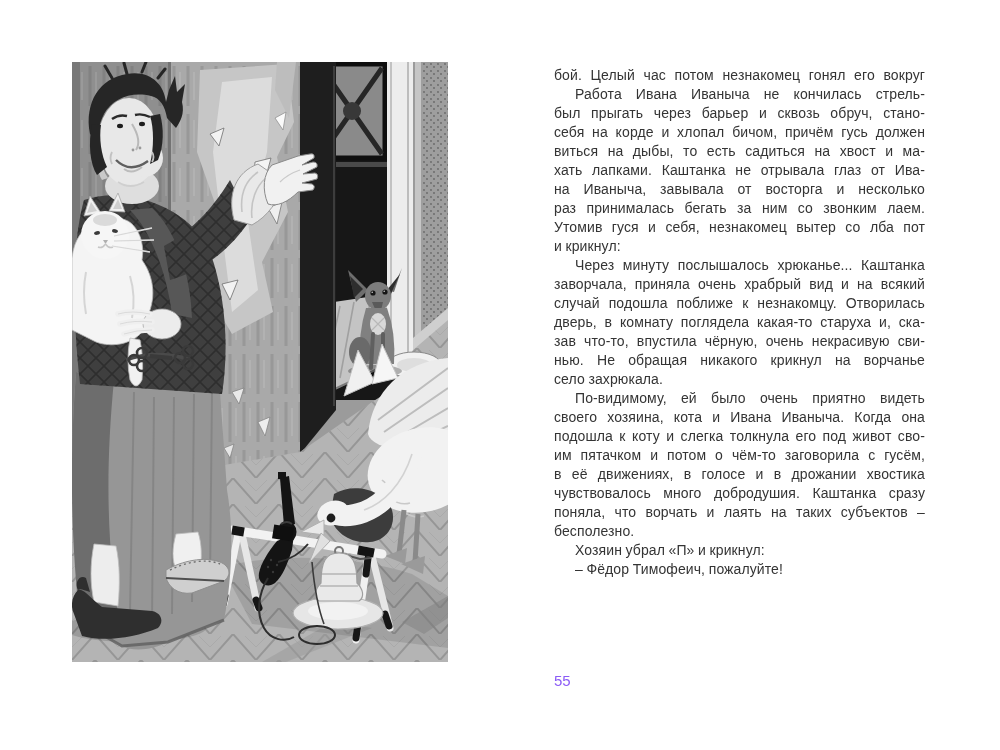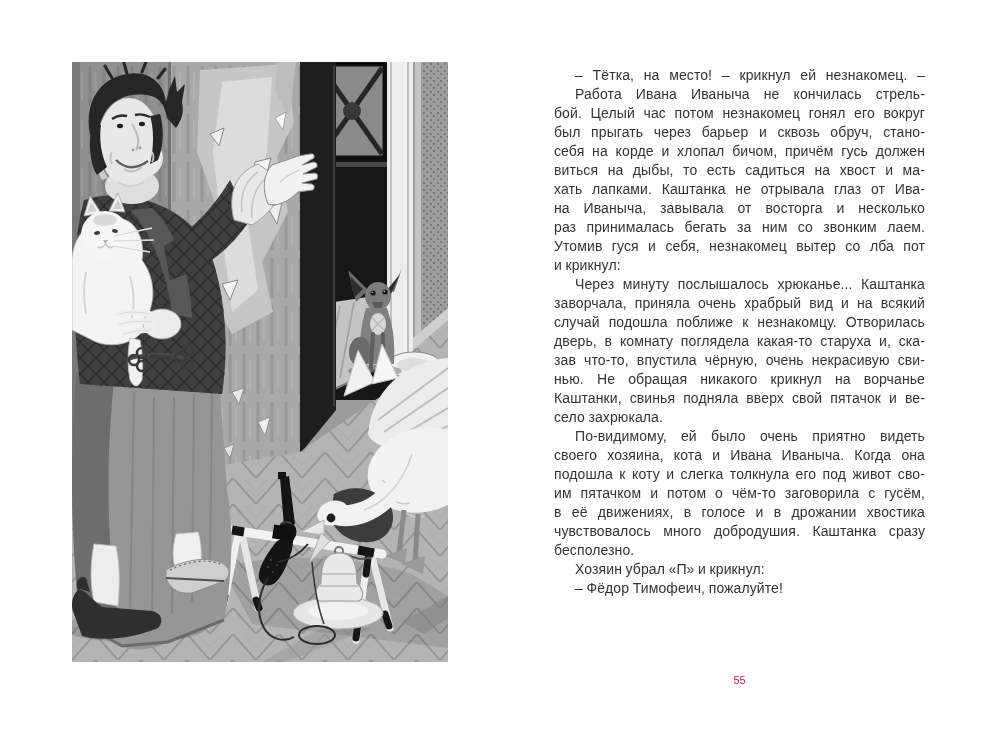--- a/index.html
+++ b/index.html
@@ -15,21 +15,21 @@
     position:absolute; left:554px; top:66px; width:371px;
   }
   .line {
     height:19px; line-height:19px; font-size:14px; color:#343434;
     overflow:hidden; text-align:justify; word-spacing:-0.4px; letter-spacing:0.1px;
   }
   .line.j::after { content:""; display:inline-block; width:100%; height:0; }
   .line.first { padding-left:21px; }
   .pageno {
     position:absolute; left:554px; top:671px; width:371px; height:19px;
-    line-height:19px; text-align:center; font-size:11px; color:#be185d;
+    line-height:19px; text-align:left; font-size:15px; color:#8b5cf6;
   }
 </style>
 </head>
 <body>
 
 <figure class="illustration" style="margin:0;" aria-label="Black-and-white watercolor illustration: a smiling man in a patterned quilted robe and slippers holds a white cat in one arm and gestures with his open hand toward an open dark door; a small big-eared dog sits in the doorway beside a white plate; a white goose with raised wings pulls a cord attached to a black revolver mounted on a white trestle bar with a bell below, all on a herringbone parquet floor with peeling wallpaper on the wall">
 <svg viewBox="0 0 376 600" xmlns="http://www.w3.org/2000/svg">
   <defs>
     <pattern id="sp" width="7" height="7" patternUnits="userSpaceOnUse">
       <circle cx="2" cy="2" r="0.9" fill="#5e5e5e" opacity="0.85"></circle>
@@ -284,43 +284,42 @@
       <path d="M104,472 C100,486 100,498 104,508 L128,510 C130,496 130,482 126,470 Z" fill="#f0f0f0" stroke="#bdbdbd" stroke-width="0.8"></path>
       <path d="M94,508 C110,499 132,494 148,500 C158,504 160,513 152,519 L120,531 C106,533 96,525 94,515 Z" fill="#cfcfcf" stroke="#8f8f8f" stroke-width="1"></path>
       <path d="M98,508 C114,500 134,496 148,502" stroke="#6f6f6f" stroke-width="1.4" stroke-dasharray="2,3" fill="none"></path>
       <path d="M94,516 L152,519" stroke="#4f4f4f" stroke-width="2"></path>
     </g>
   </g>
 </svg>
 </figure>
 
 <div class="text-col">
-    <div class="line j first">– Тётка, на место! – крикнул ей незнакомец. –</div>
+    <div class="line j">бой. Целый час потом незнакомец гонял его вокруг</div>
     <div class="line j first">Работа Ивана Иваныча не кончилась стрель-</div>
-    <div class="line j">бой. Целый час потом незнакомец гонял его вокруг</div>
     <div class="line j">был прыгать через барьер и сквозь обруч, стано-</div>
     <div class="line j">себя на корде и хлопал бичом, причём гусь должен</div>
     <div class="line j">виться на дыбы, то есть садиться на хвост и ма-</div>
     <div class="line j">хать лапками. Каштанка не отрывала глаз от Ива-</div>
     <div class="line j">на Иваныча, завывала от восторга и несколько</div>
     <div class="line j">раз принималась бегать за ним со звонким лаем.</div>
     <div class="line j">Утомив гуся и себя, незнакомец вытер со лба пот</div>
     <div class="line">и крикнул:</div>
     <div class="line j first">Через минуту послышалось хрюканье... Каштанка</div>
     <div class="line j">заворчала, приняла очень храбрый вид и на всякий</div>
     <div class="line j">случай подошла поближе к незнакомцу. Отворилась</div>
     <div class="line j">дверь, в комнату поглядела какая-то старуха и, ска-</div>
     <div class="line j">зав что-то, впустила чёрную, очень некрасивую сви-</div>
     <div class="line j">нью. Не обращая никакого крикнул на ворчанье</div>
-    <div class="line j">Каштанки, свинья подняла вверх свой пятачок и ве-</div>
     <div class="line">село захрюкала.</div>
     <div class="line j first">По-видимому, ей было очень приятно видеть</div>
     <div class="line j">своего хозяина, кота и Ивана Иваныча. Когда она</div>
     <div class="line j">подошла к коту и слегка толкнула его под живот сво-</div>
     <div class="line j">им пятачком и потом о чём-то заговорила с гусём,</div>
     <div class="line j">в её движениях, в голосе и в дрожании хвостика</div>
     <div class="line j">чувствовалось много добродушия. Каштанка сразу</div>
+    <div class="line j">поняла, что ворчать и лаять на таких субъектов –</div>
     <div class="line">бесполезно.</div>
     <div class="line first">Хозяин убрал «П» и крикнул:</div>
     <div class="line first">– Фёдор Тимофеич, пожалуйте!</div>
   </div>
 
 <div class="pageno">55</div>
 
 </body></html>

